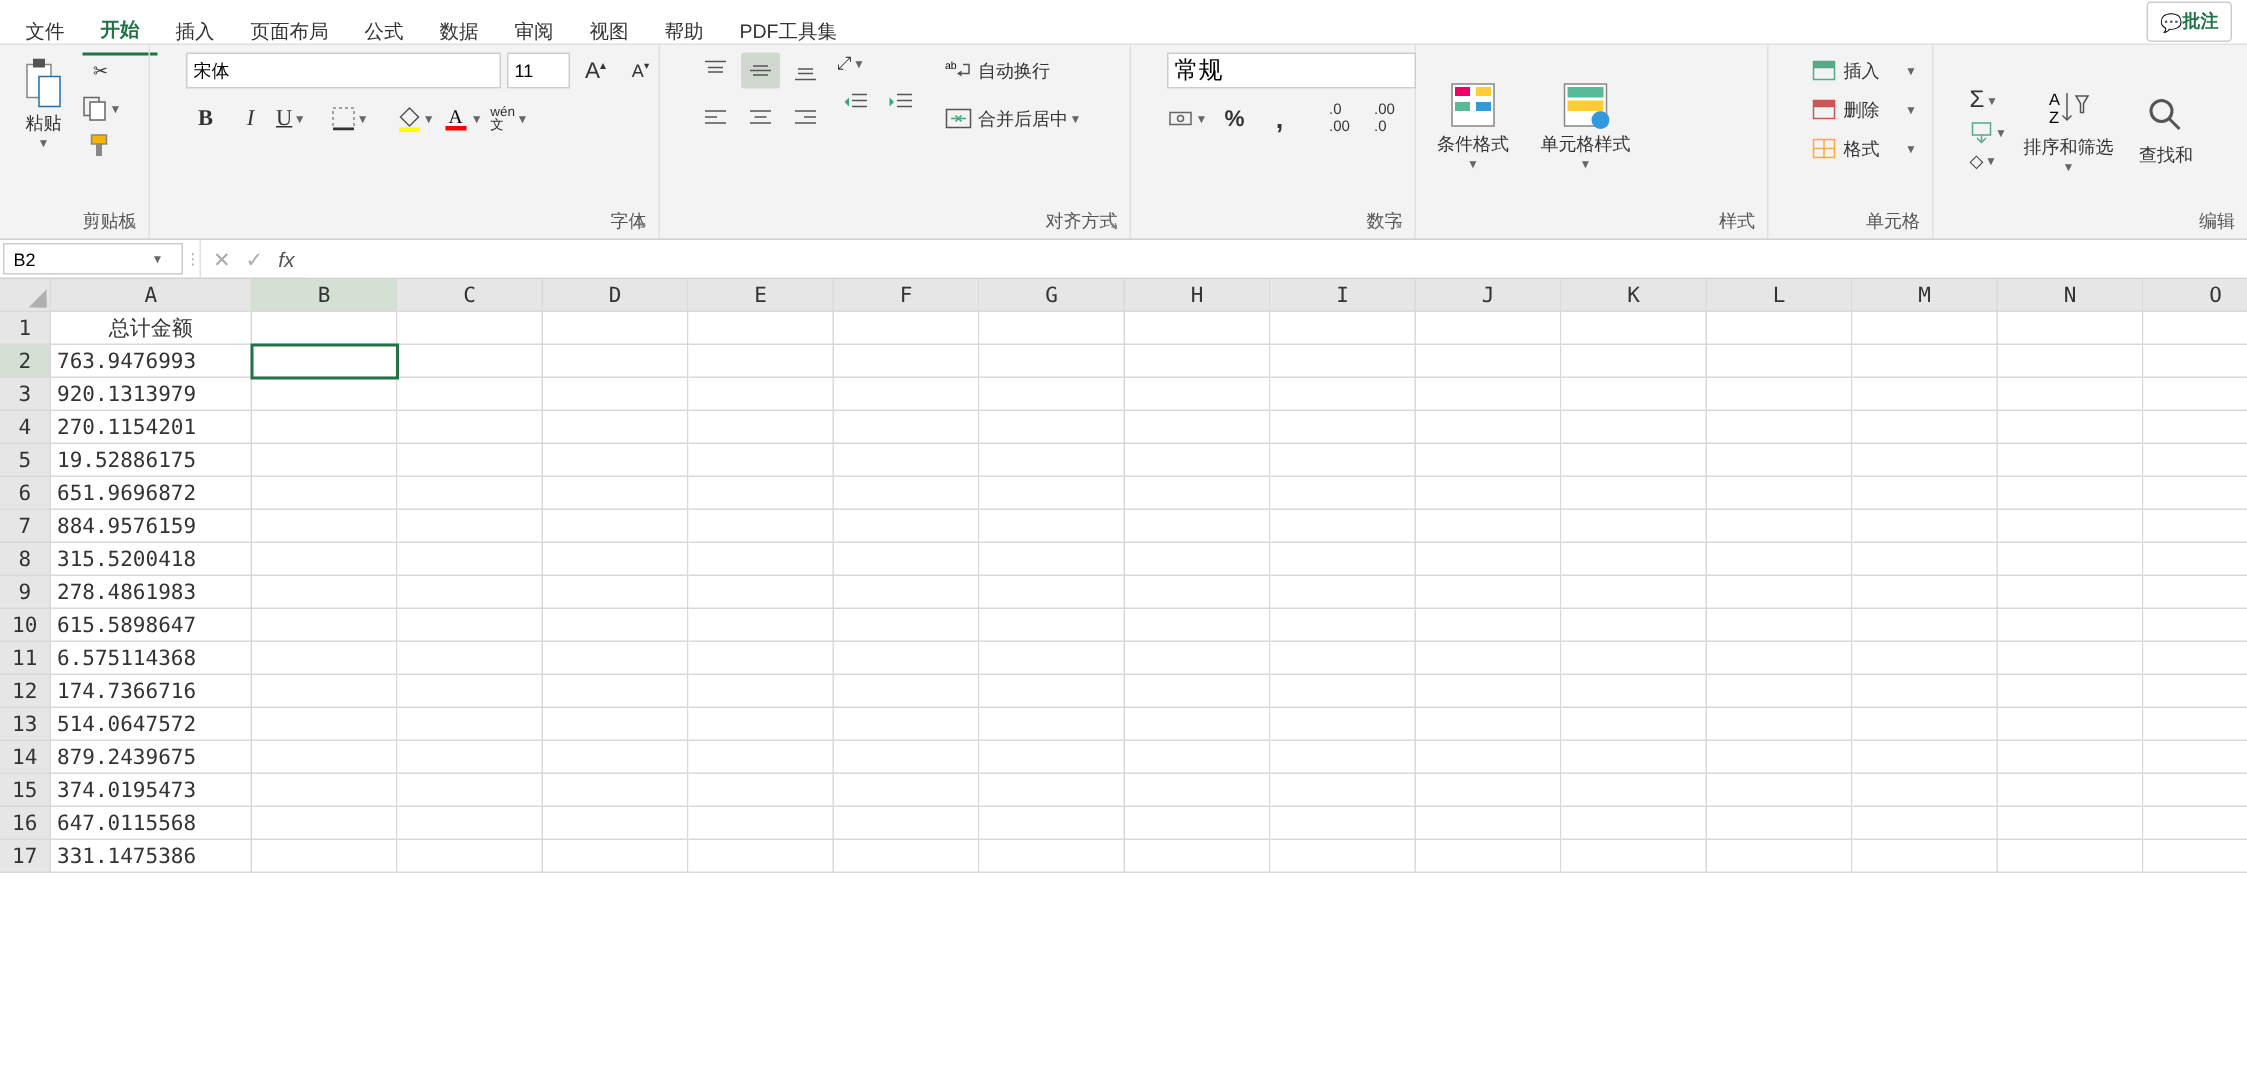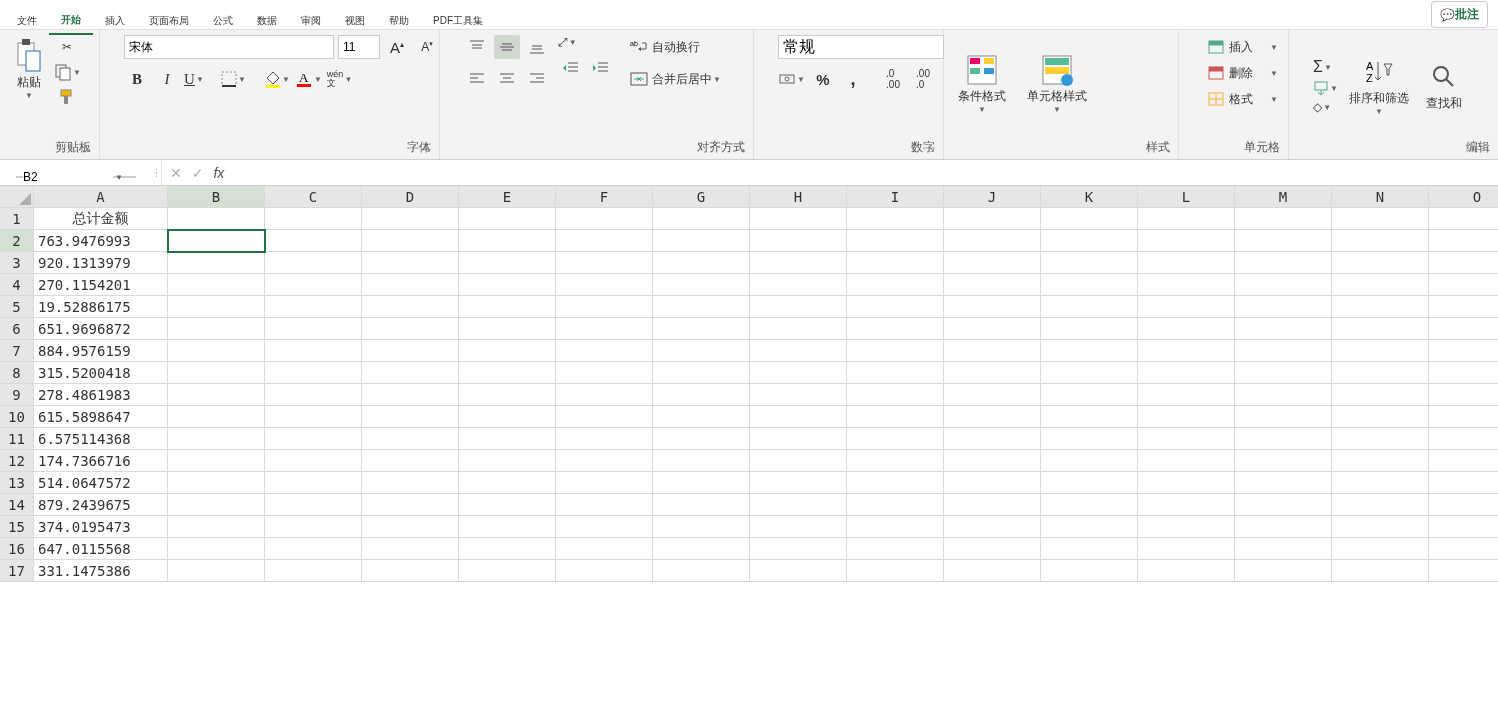--- a/index.html
+++ b/index.html
@@ -1,20 +1,20 @@
 <!DOCTYPE html>
 <html><head>
 <meta charset="utf-8">
 <style>
   * { box-sizing: border-box; margin: 0; padding: 0; }
   body { font-family: "Microsoft YaHei", Arial, sans-serif; font-size: 12px; background: #fff; color: #333; overflow: hidden; width: 1498px; height: 722px; }
   
   
   .menubar { height: 30px; background: #fff; display: flex; align-items: center; padding: 0 5px; border-bottom: 1px solid #e0e0e0; }
-  .menu-item { padding: 6px 12px; font-size: 10px; cursor: pointer; margin-top: 12px; }
+  .menu-item { padding: 6px 12px; font-size: 13px; cursor: pointer; margin-top: 12px; }
   .menu-item.active { font-weight: bold; border-bottom: 2px solid #217346; color: #217346; }
   .menu-spacer { flex: 1; }
   .comment-btn { display: flex; align-items: center; padding: 4px 8px; border: 1px solid #ccc; border-radius: 3px; color: #217346; font-weight: bold; cursor: pointer; margin-right: 5px; }
   
   
   .ribbon { height: 130px; background: #f3f3f3; display: flex; border-bottom: 1px solid #d0d0d0; }
   .ribbon-group { display: flex; flex-direction: column; border-right: 1px solid #e0e0e0; padding: 5px 8px 2px; position: relative; }
   .ribbon-group-content { flex: 1; display: flex; align-items: flex-start; }
   .ribbon-group-label { text-align: right; font-size: 12px; color: #555; padding: 2px 0; height: 20px; position: relative; }
   .launcher { position: absolute; right: 2px; bottom: 2px; width: 14px; height: 14px; font-size: 10px; color: #888; cursor: pointer; }
@@ -38,21 +38,21 @@
   .icon-svg { width: 18px; height: 18px; }
   
   .mid-btn { display: flex; align-items: center; padding: 2px 6px; cursor: pointer; height: 24px; }
   .mid-btn .lbl { margin-left: 4px; }
   
   .cells-btn { display: flex; align-items: center; padding: 2px 4px; cursor: pointer; height: 24px; width: 80px; }
   .cells-btn .lbl { margin-left: 4px; flex: 1; }
   
   
   .formula-bar { height: 26px; display: flex; align-items: stretch; border-bottom: 1px solid #d0d0d0; background: #fff; }
-  .name-box { width: 120px; border: 1px solid #ccc; margin: 16px; display: flex; align-items: center; padding: 0 6px; background: #fff; }
+  .name-box { width: 120px; border: 1px solid #ccc; margin: 2px; display: flex; align-items: center; padding: 0 6px; background: #fff; }
   .name-box input { border: none; outline: none; width: 90px; font-size: 12px; }
   .name-box .dd-arrow { width: 12px; }
   .fb-sep { width: 10px; border-right: 1px solid #e0e0e0; display:flex; align-items:center; justify-content:center; color:#aaa; font-size:10px;}
   .fb-btns { display: flex; align-items: center; padding: 0 8px; gap: 10px; color: #aaa; }
   .fb-btn { cursor: pointer; font-size: 14px; }
   .fb-input { flex: 1; border: none; outline: none; padding: 0 6px; }
   
   
   .grid { display: grid; grid-template-columns: 34px 134px repeat(14, 97px); grid-auto-rows: 22px; }
   .grid > div { border-right: 1px solid #d9d9d9; border-bottom: 1px solid #d9d9d9; display: flex; align-items: center; padding: 0 4px; font-size: 14px; font-family: "SimSun", monospace; }

